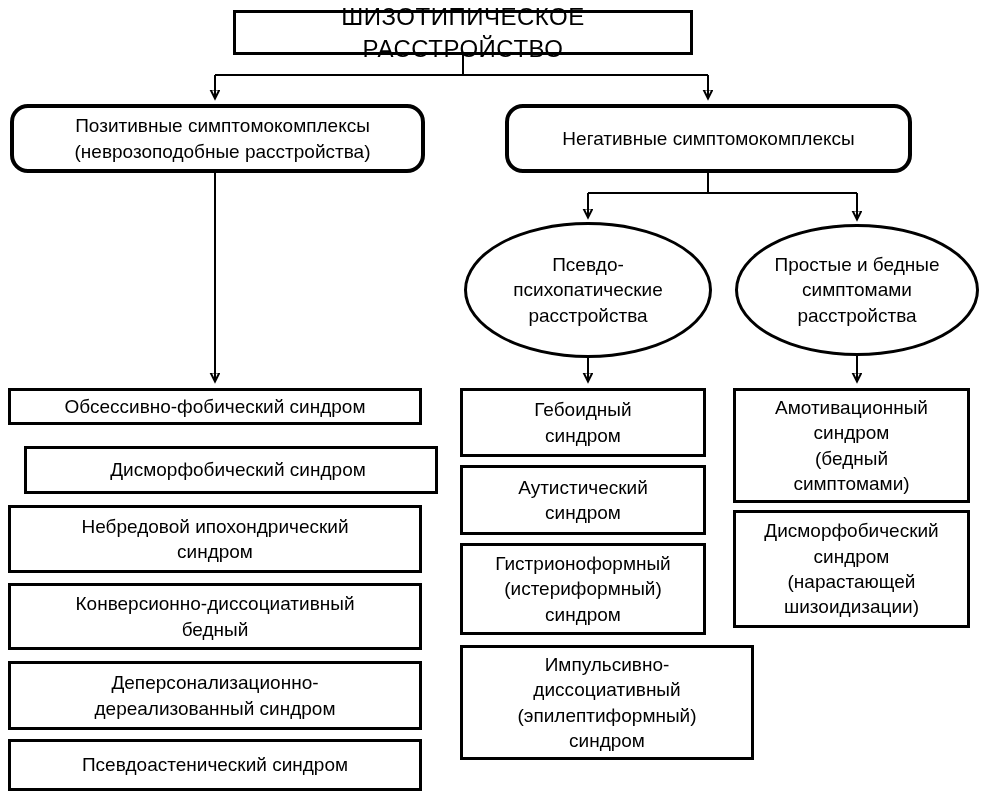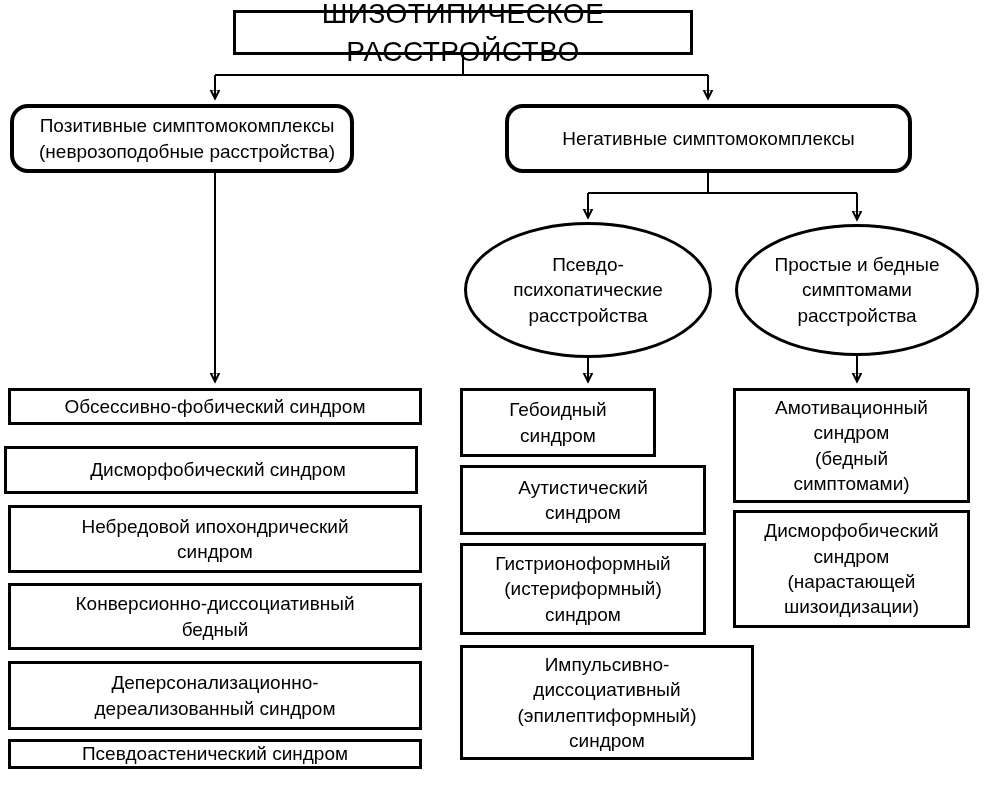--- a/index.html
+++ b/index.html
@@ -23,21 +23,21 @@
     display: flex;
     align-items: center;
     justify-content: center;
     text-align: center;
     white-space: pre-line;
     font-size: 19px;
     line-height: 1.33;
     padding: 2px 6px;
   }
   .node--title {
-    font-size: 28px;
+    font-size: 24px;
     letter-spacing: 0.5px;
   }
   .node--rounded {
     border-width: 4px;
     border-radius: 18px;
   }
   .node--ellipse {
     border-width: 3px;
     border-radius: 50%;
   }
@@ -74,49 +74,49 @@
     <path d="M708,173 V193"></path>
     <path d="M588,193 H857"></path>
     <path d="M588,193 V216" marker-end="url(#arrow)"></path>
     <path d="M857,193 V218" marker-end="url(#arrow)"></path>
     <path d="M588,358 V380" marker-end="url(#arrow)"></path>
     <path d="M857,356 V380" marker-end="url(#arrow)"></path>
   </svg>
 
   <div class="node node--title" style="left:233px; top:10px; width:460px; height:45px;">ШИЗОТИПИЧЕСКОЕ РАССТРОЙСТВО</div>
 
-  <div class="node node--rounded" style="left:10px; top:104px; width:344px; height:69px;padding-left:16px;">Позитивные симптомокомплексы
+  <div class="node node--rounded" style="left:10px; top:104px; width:415px; height:69px;padding-left:16px;">Позитивные симптомокомплексы
 (неврозоподобные расстройства)</div>
 
   <div class="node node--rounded" style="left:505px; top:104px; width:407px; height:69px;text-align:center;">Негативные симптомокомплексы</div>
 
   <div class="node node--ellipse" style="left:464px; top:222px; width:248px; height:136px;">Псевдо-
 психопатические
 расстройства</div>
 
   <div class="node node--ellipse" style="left:735px; top:224px; width:244px; height:132px;">Простые и бедные
 симптомами
 расстройства</div>
 
   <div class="node" style="left:8px; top:388px; width:414px; height:37px;">Обсессивно-фобический синдром</div>
 
-  <div class="node" style="left:4px; top:446px; width:414px; height:48px;padding-left:20px;">Дисморфобический синдром</div>
+  <div class="node" style="left:24px; top:446px; width:414px; height:48px;padding-left:20px;">Дисморфобический синдром</div>
 
   <div class="node" style="left:8px; top:505px; width:414px; height:68px;">Небредовой ипохондрический
 синдром</div>
 
   <div class="node" style="left:8px; top:583px; width:414px; height:67px;">Конверсионно-диссоциативный
 бедный</div>
 
   <div class="node" style="left:8px; top:661px; width:414px; height:69px;">Деперсонализационно-
 дереализованный синдром</div>
 
-  <div class="node" style="left:8px; top:739px; width:414px; height:30px;">Псевдоастенический синдром</div>
+  <div class="node" style="left:8px; top:739px; width:414px; height:52px;">Псевдоастенический синдром</div>
 
-  <div class="node" style="left:460px; top:388px; width:196px; height:69px;">Гебоидный
+  <div class="node" style="left:460px; top:388px; width:246px; height:69px;">Гебоидный
 синдром</div>
 
   <div class="node" style="left:460px; top:465px; width:246px; height:70px;">Аутистический
 синдром</div>
 
   <div class="node" style="left:460px; top:543px; width:246px; height:92px;">Гистрионоформный
 (истериформный)
 синдром</div>
 
   <div class="node" style="left:460px; top:645px; width:294px; height:115px;">Импульсивно-

